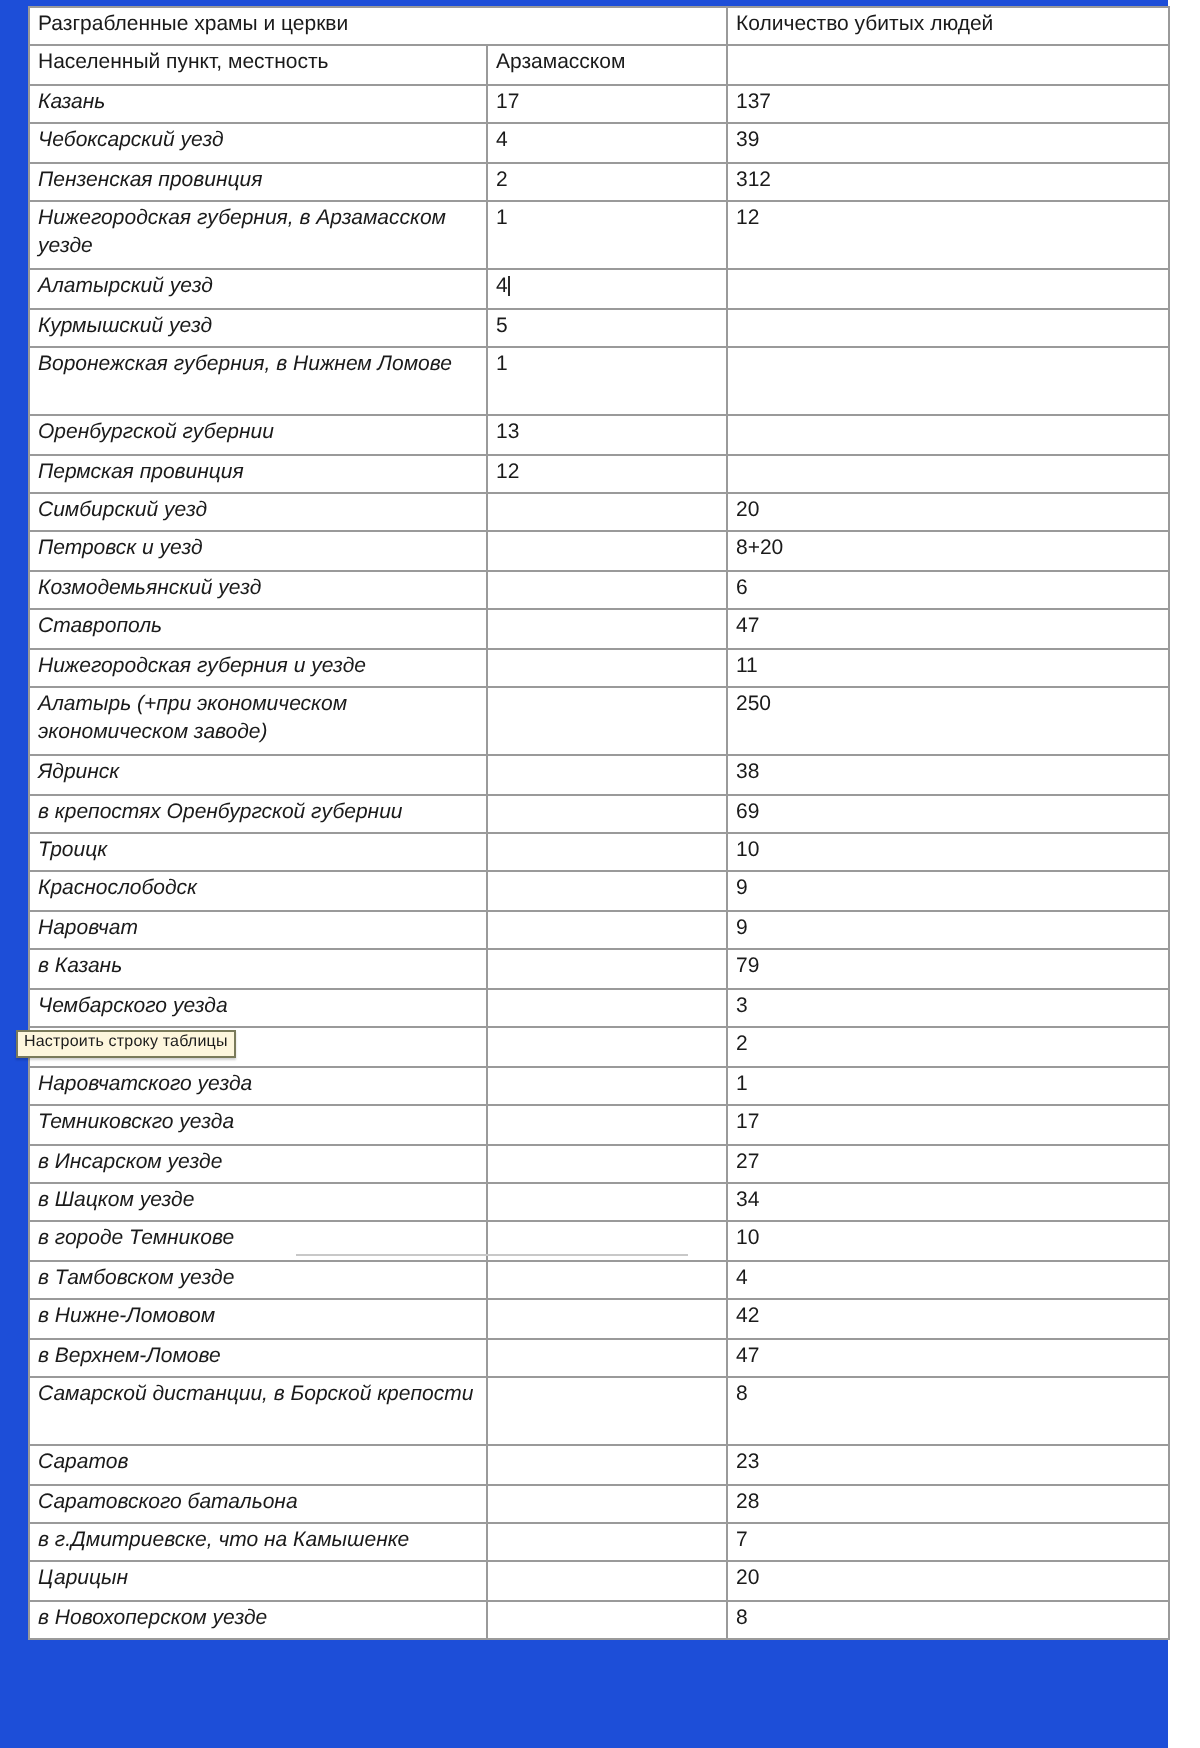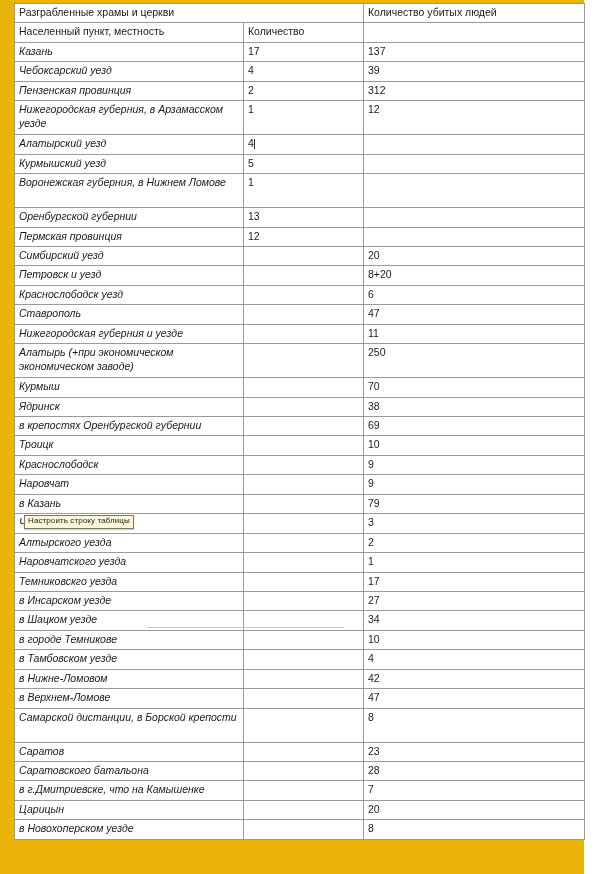--- a/index.html
+++ b/index.html
@@ -12,21 +12,21 @@
     height: 874px;
     font-family: "Liberation Sans", sans-serif;
     color: #1a1a1a;
     overflow: hidden;
     position: relative;
   }
   #page {
     position: relative;
     width: 584px;
     height: 874px;
-    background: #eab308;
+    background: #1d4ed8;
   }
   #table-wrap {
     position: absolute;
     left: 14px;
     top: 3px;
     width: 570px;
   }
   table.doc-table {
     border-collapse: collapse;
     width: 570px;
@@ -77,21 +77,21 @@
     display: inline-block;
     width: 0;
     border-left: 1px solid #2b2b2b;
     height: 10px;
     vertical-align: -2px;
     margin-left: 0px;
   }
 
   #tooltip {
     position: absolute;
-    left: 24px;
+    left: 8px;
     top: 515px;
     background: #fdf6dd;
     border: 1px solid #7a7a5a;
     color: #1c1c1c;
     font-size: 8px;
     font-family: "Liberation Sans", sans-serif;
     padding: 1px 3px 2px 3px;
     white-space: nowrap;
     line-height: 1.1;
     box-shadow: 0 1px 1px rgba(0,0,0,0.18);
@@ -120,21 +120,21 @@
         <col class="c-count">
         <col class="c-kill">
       </colgroup>
       <tbody>
         <tr class="hdr-top">
           <td colspan="2">Разграбленные храмы и церкви</td>
           <td>Количество убитых людей</td>
         </tr>
         <tr class="hdr-sub">
           <td>Населенный пункт, местность</td>
-          <td>Количество</td>
+          <td>Арзамасском</td>
           <td></td>
         </tr>
 
         <tr>
           <td class="name">Казань</td>
           <td class="num">17</td>
           <td class="num">137</td>
         </tr>
 
         <tr>
@@ -192,21 +192,21 @@
           <td class="num">20</td>
         </tr>
 
         <tr>
           <td class="name">Петровск и уезд</td>
           <td class="num"></td>
           <td class="num">8+20</td>
         </tr>
 
         <tr>
-          <td class="name">Краснослободск уезд</td>
+          <td class="name">Козмодемьянский уезд</td>
           <td class="num"></td>
           <td class="num">6</td>
         </tr>
 
 
         <tr>
           <td class="name">Ставрополь</td>
           <td class="num"></td>
           <td class="num">47</td>
         </tr>
@@ -216,25 +216,20 @@
           <td class="num"></td>
           <td class="num">11</td>
         </tr>
 
         <tr>
           <td class="name tall">Алатырь (+при экономическом экономическом заводе)</td>
           <td class="num"></td>
           <td class="num vmid">250</td>
         </tr>
 
-        <tr>
-          <td class="name">Курмыш</td>
-          <td class="num"></td>
-          <td class="num">70</td>
-        </tr>
 
         <tr>
           <td class="name">Ядринск</td>
           <td class="num"></td>
           <td class="num">38</td>
         </tr>
 
         <tr>
           <td class="name">в крепостях Оренбургской губернии</td>
           <td class="num"></td>

